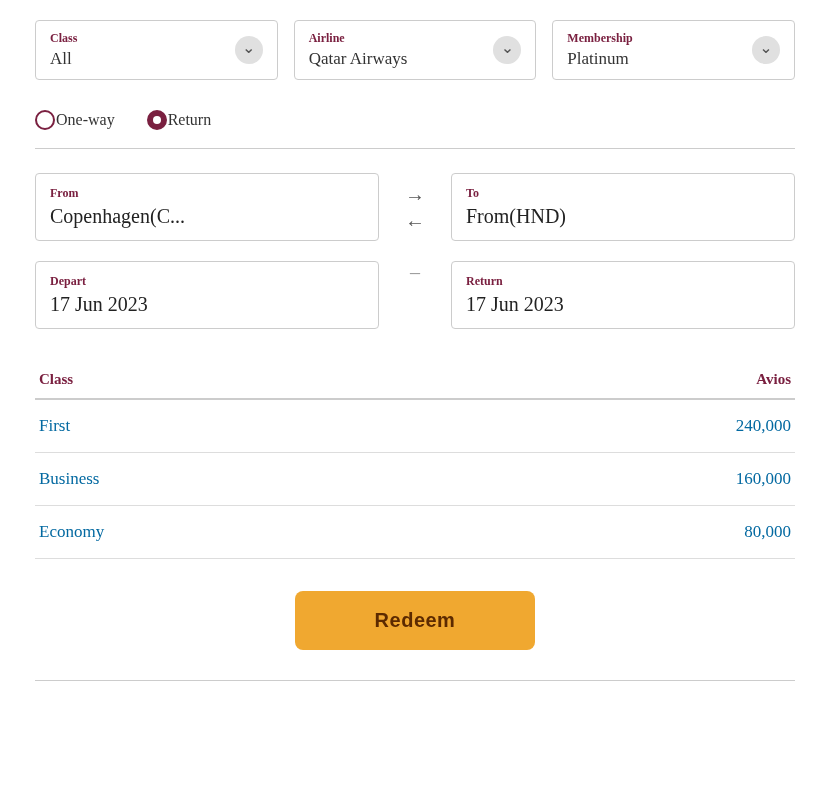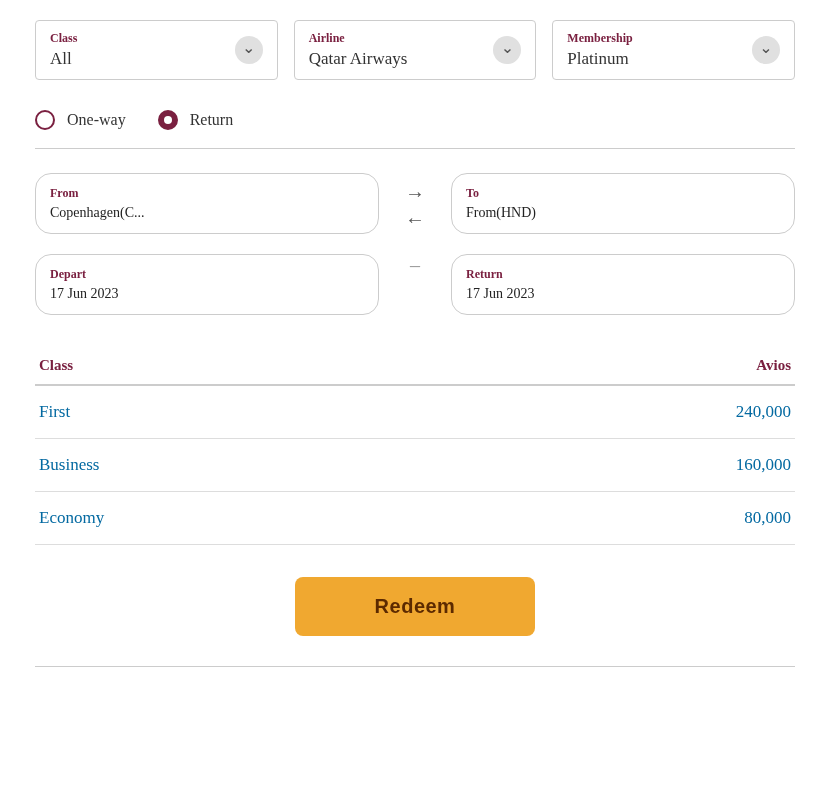--- a/index.html
+++ b/index.html
@@ -81,21 +81,21 @@
       gap: 32px;
       width: 100%;
       max-width: 760px;
       margin-bottom: 18px;
       align-items: center;
     }
 
     .radio-option {
       display: flex;
       align-items: center;
-      gap: 12px;
+      gap: 1px;
       cursor: pointer;
     }
 
     .radio-circle {
       width: 20px;
       height: 20px;
       border-radius: 50%;
       border: 2px solid #7a2040;
       display: flex;
       align-items: center;
@@ -134,34 +134,34 @@
       align-items: center;
       width: 100%;
       max-width: 760px;
       gap: 16px;
       margin-bottom: 20px;
     }
 
     .input-box {
       flex: 1;
       border: 1.5px solid #ccc;
-      border-radius: 16px;
+      border-radius: 4px;
       padding: 12px 14px;
       background: #fff;
     }
 
     .input-label {
       font-size: 12px;
       color: #7a2040;
       font-weight: 600;
       margin-bottom: 4px;
     }
 
     .input-value {
-      font-size: 14px;
+      font-size: 20px;
       color: #222;
       font-weight: 400;
     }
 
     .swap-icon {
       display: flex;
       flex-direction: column;
       align-items: center;
       justify-content: center;
       width: 40px;

